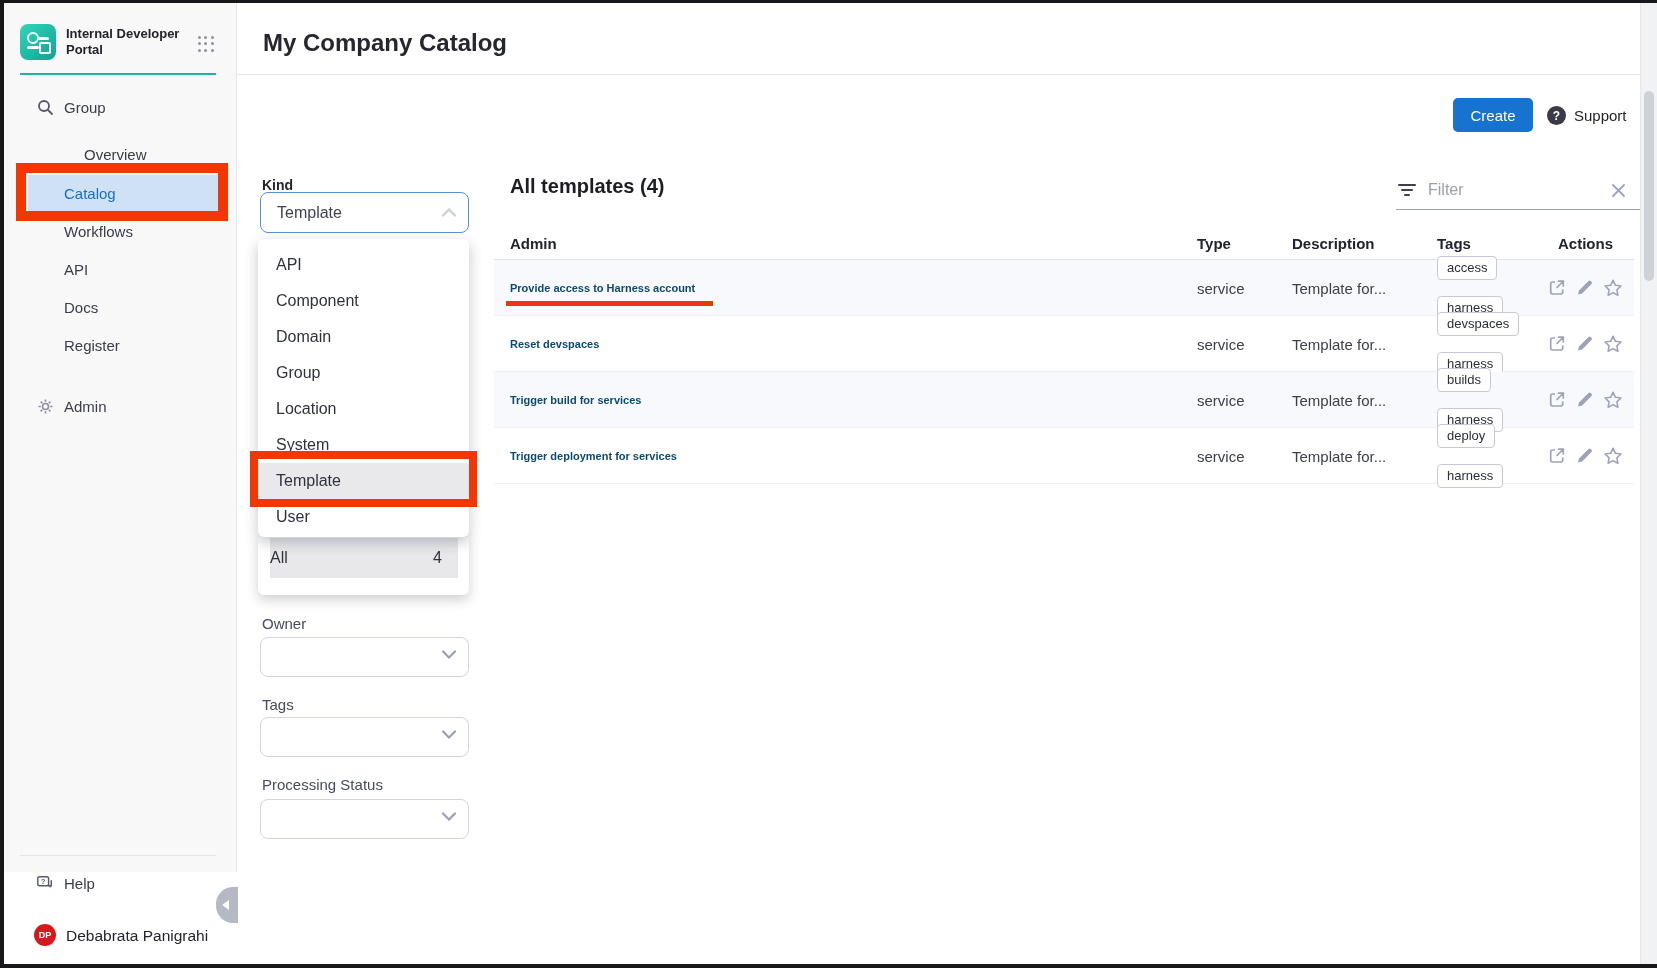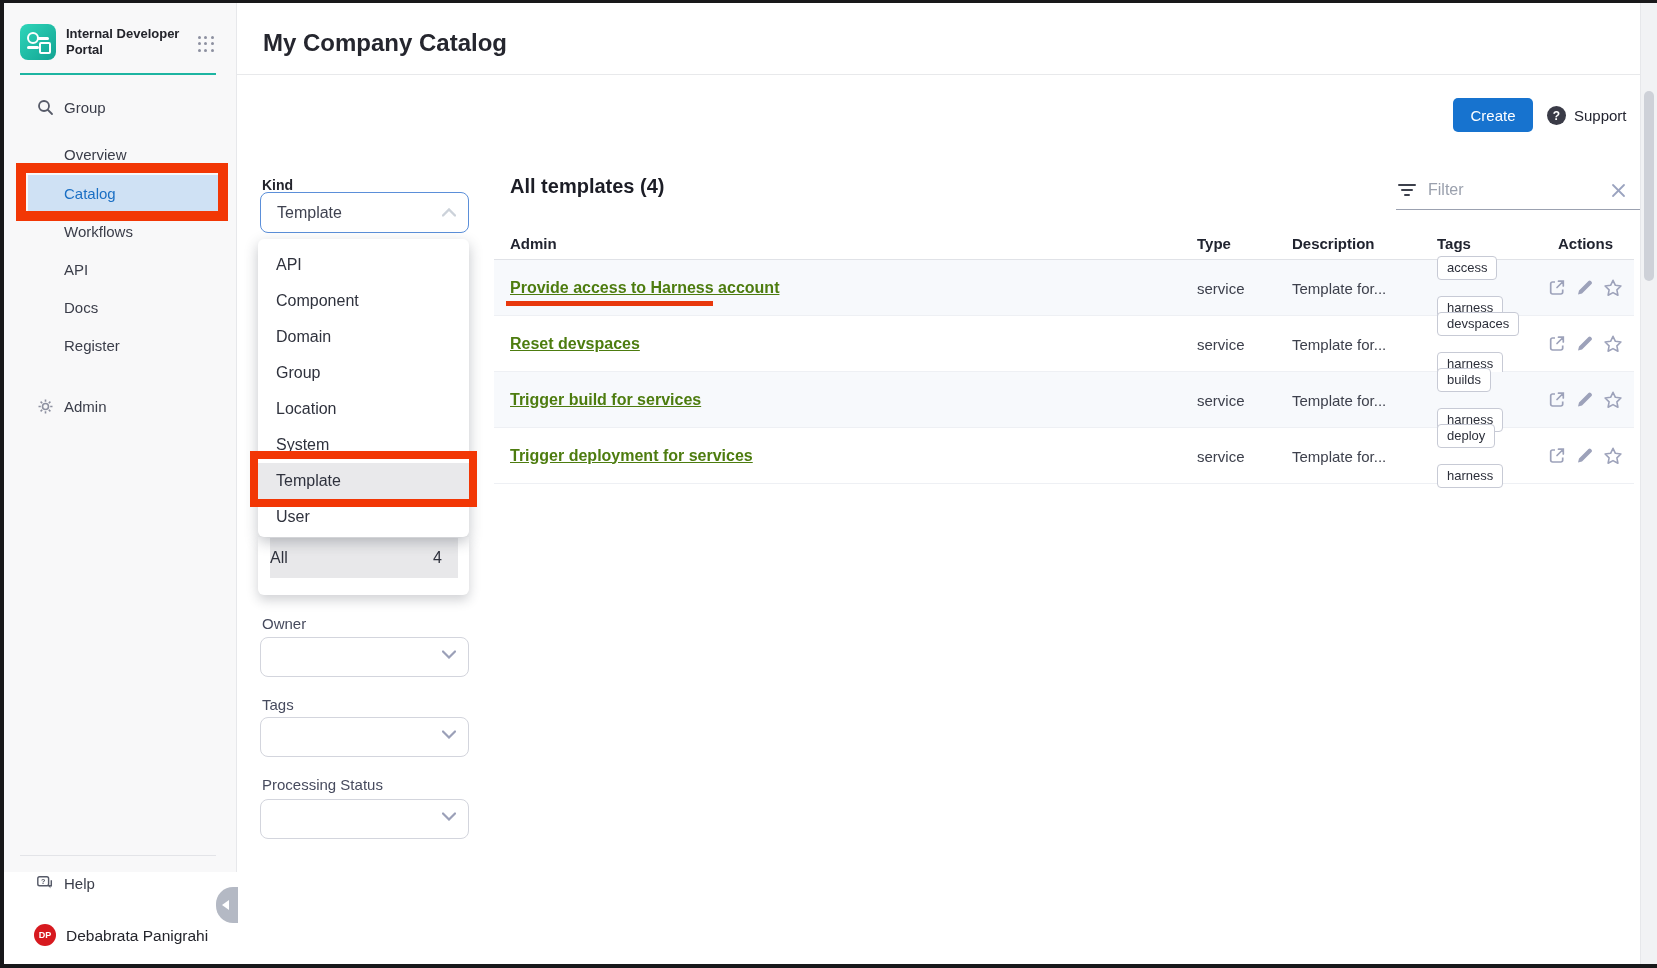--- a/index.html
+++ b/index.html
@@ -49,21 +49,21 @@
   .select-box svg{position:absolute;right:12px;top:12px;}
   
   .tbl-title{position:absolute;left:506px;top:172px;font-size:20px;font-weight:700;color:#1c1d26;}
   .filter-wrap{position:absolute;left:1392px;top:170px;width:258px;height:36px;border-bottom:1px solid #9ba1b0;}
   .filter-ph{position:absolute;left:32px;top:8px;font-size:16px;color:#9aa0ad;}
   .col-head{position:absolute;top:232px;font-size:15px;font-weight:700;color:#212430;}
   .head-rule{position:absolute;left:490px;top:256px;width:1140px;height:1px;background:#e0e2e7;}
   .rows{position:absolute;left:490px;top:257px;width:1140px;}
   .trow{position:relative;height:56px;border-bottom:1px solid #eef0f4;box-sizing:border-box;}
   .trow.alt{background:#f7f9fc;}
-  .tname{position:absolute;left:16px;top:50%;transform:translateY(-50%);font-size:16px;font-weight:600;color:#4d7c0f;cursor:pointer;text-decoration:underline;}
+  .tname{position:absolute;left:16px;top:50%;transform:translateY(-50%);font-size:11px;font-weight:600;color:#0c4a6e;cursor:pointer;}
   .ttype{position:absolute;left:703px;top:50%;transform:translateY(-50%);font-size:15px;color:#3d404c;}
   .tdesc{position:absolute;left:798px;top:50%;transform:translateY(-50%);font-size:15px;color:#3d404c;}
   .tags-col{position:absolute;left:943px;top:50%;transform:translateY(-50%);display:flex;flex-direction:column;gap:16px;align-items:flex-start;}
   .chip{height:24px;line-height:22px;padding:0 9px;border:1px solid #c7cad5;border-radius:4px;background:#fff;font-size:13px;color:#2c2f3a;box-sizing:border-box;}
   .acts{position:absolute;left:1054px;top:50%;transform:translateY(-50%);display:flex;gap:10px;align-items:center;}
   .acts svg{cursor:pointer;}
   .red-underline{position:absolute;left:12px;top:41px;width:207px;height:5px;background:#e8380d;z-index:35;}
   
   .scroll-track{position:absolute;right:0;top:0;width:16px;height:961px;background:#f1f2f4;border-left:1px solid #e6e7ea;}
   .scroll-thumb{position:absolute;right:3px;top:88px;width:10px;height:190px;border-radius:6px;background:#ced1d8;}
@@ -99,21 +99,21 @@
         <svg width="17" height="17" viewBox="0 0 17 17">
             <circle cx="7" cy="7" r="5" fill="none" stroke="#565a68" stroke-width="1.8"></circle>
             <line x1="11" y1="11" x2="15" y2="15" stroke="#565a68" stroke-width="1.8" stroke-linecap="round"></line>
           </svg>
       </span>
       <span class="lbl">Group</span>
     </div>
 
     <div class="catalog-bg"></div>
     <div id="nav-items">
-        <div class="side-item" style="top: 133px;">
+        <div class="side-item" style="top: 133px; padding-left: 20px;">
           <span class="lbl">Overview</span>
         </div>
         <div class="side-item" style="top: 172px;">
           <span class="lbl" style="color: rgb(26, 111, 196);">Catalog</span>
         </div>
         <div class="side-item" style="top: 210px;">
           <span class="lbl">Workflows</span>
         </div>
         <div class="side-item" style="top: 248px;">
           <span class="lbl">API</span>

